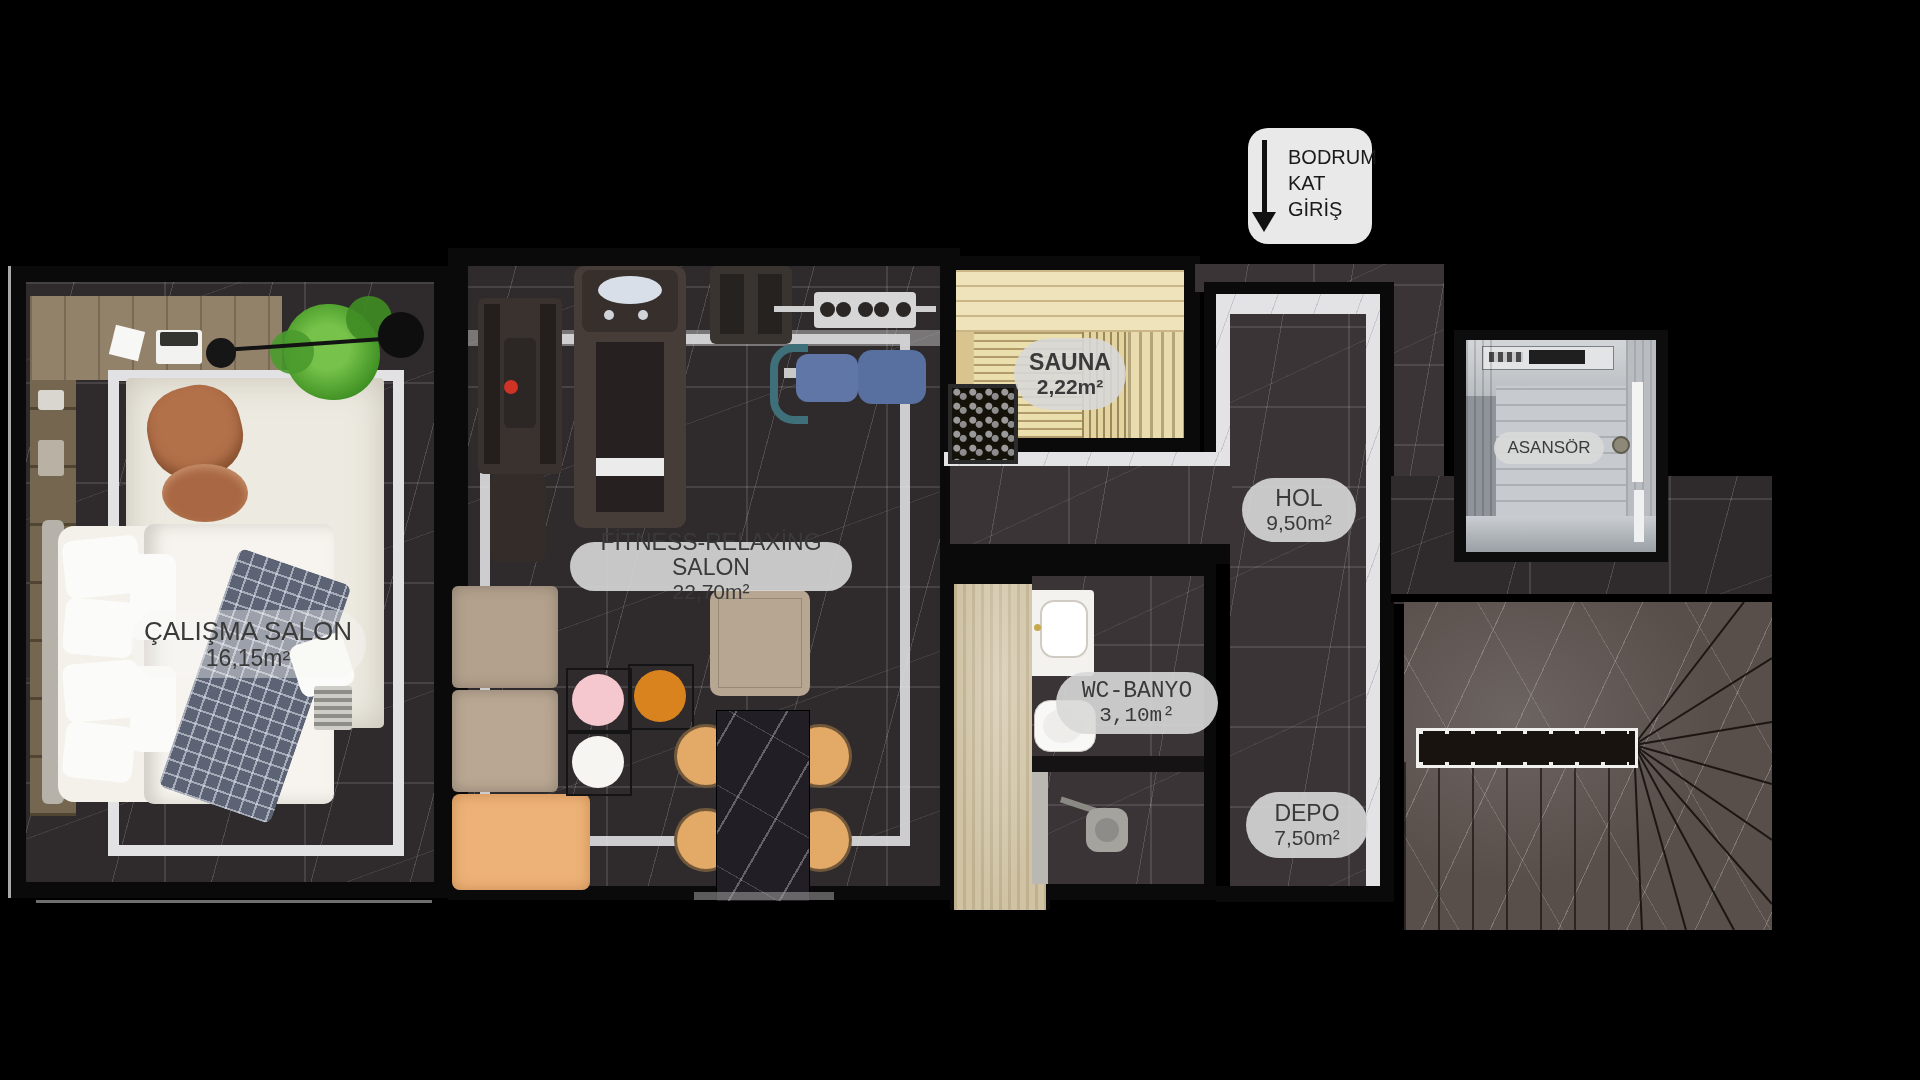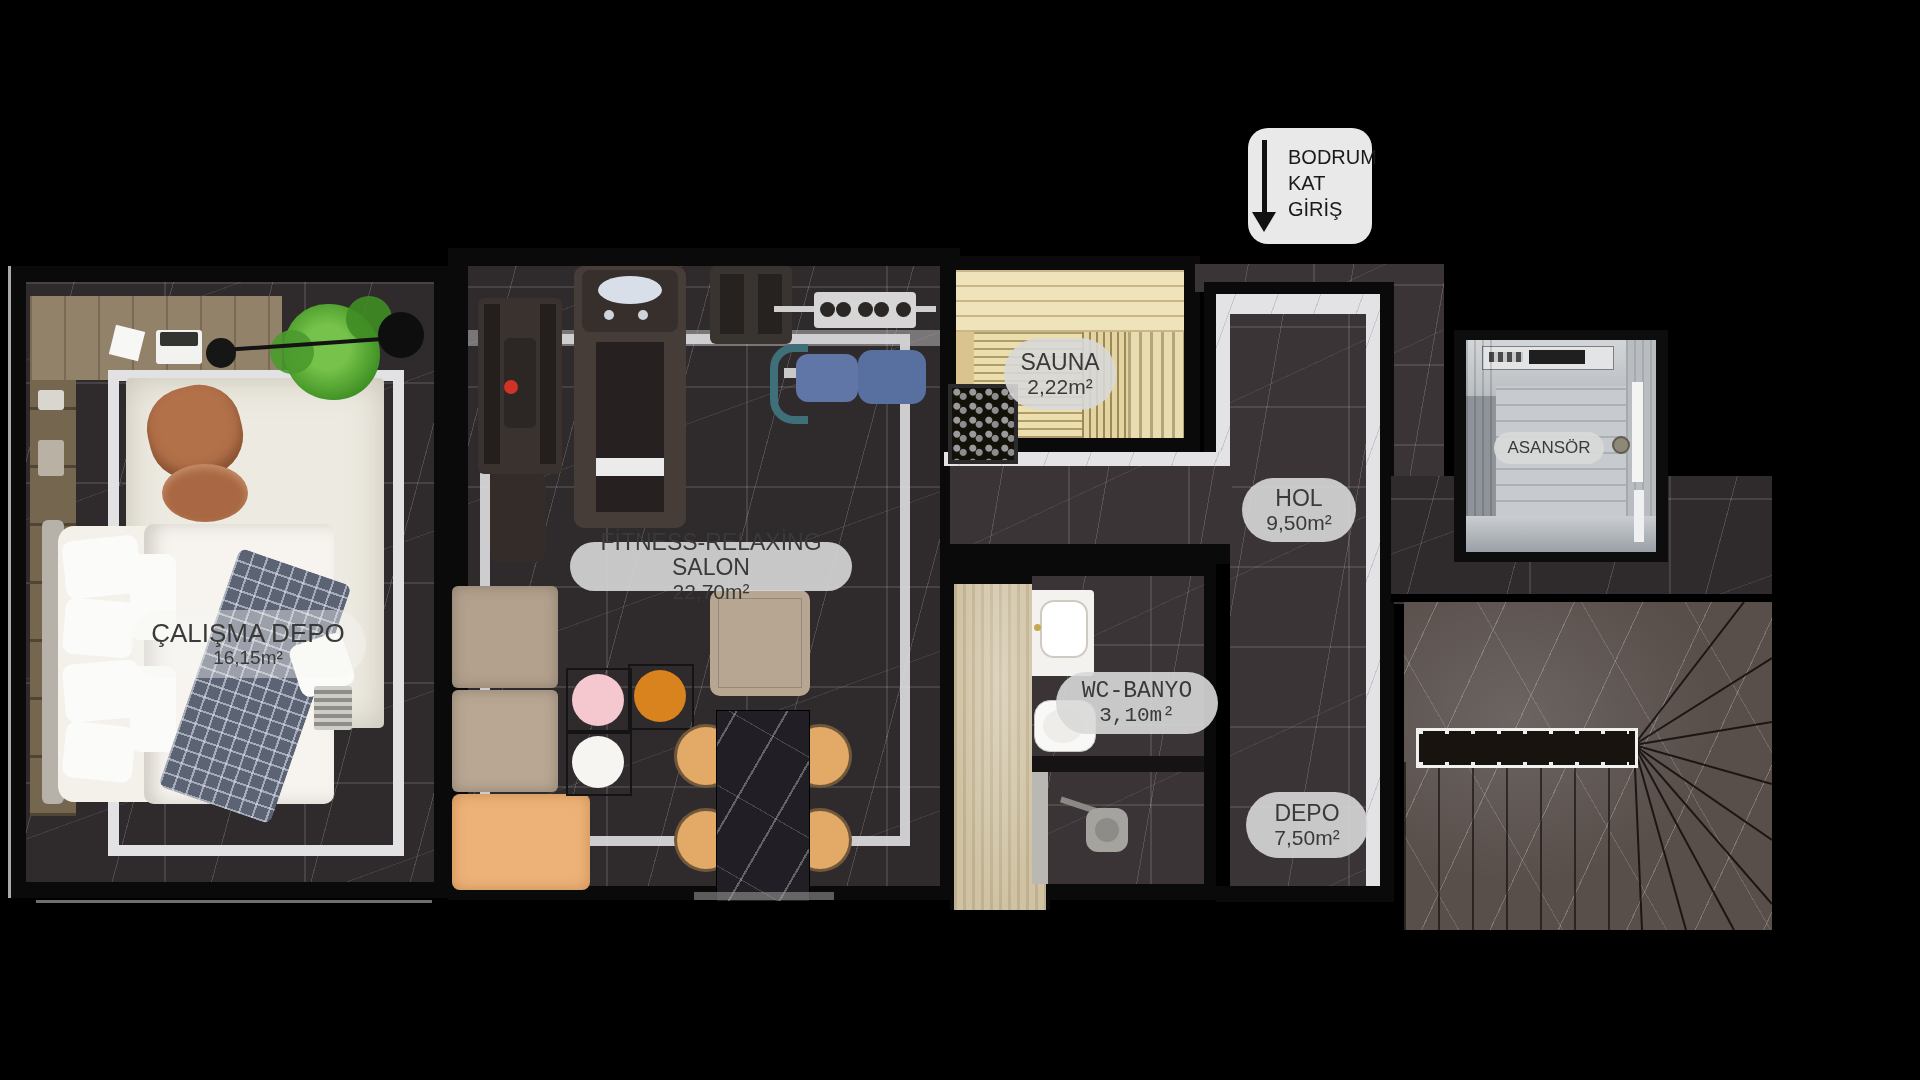--- a/index.html
+++ b/index.html
@@ -33,21 +33,21 @@
     repeating-linear-gradient(0deg,rgba(36,27,16,.45) 0 3px,transparent 3px 58px);}
   .rug{background:#edeae1;box-shadow:inset 0 0 34px rgba(178,172,156,.65);border-radius:5px;}
   .white-item{background:#fbfbf9;border-radius:10px;}
   
   .pill{display:flex;flex-direction:column;align-items:center;justify-content:center;
         background:rgba(216,216,216,.9);border-radius:999px;color:#3a3a3a;line-height:1.1;text-align:center;}
   .pill .nm{font-size:23px;}
   .pill .ar{font-size:21px;}
   .pill-faint{background:rgba(246,246,244,.42);}
   .pill-faint .nm{font-size:26px;}
-  .pill-faint .ar{font-size:19px;}
+  .pill-faint .ar{font-size:23px;}
   
   .slat-top{background-color:#eee3bb;background-image:repeating-linear-gradient(0deg,rgba(150,115,58,.4) 0 2px,transparent 2px 15px);}
   .slat-h{background-color:#ecdfae;background-image:repeating-linear-gradient(0deg,rgba(118,88,40,.5) 0 2px,transparent 2px 8px);}
   .slat-v1{background-color:#e4d5a0;background-image:repeating-linear-gradient(90deg,rgba(84,62,28,.5) 0 2px,transparent 2px 7px);}
   .slat-v2{background-color:#e9dcae;background-image:repeating-linear-gradient(90deg,rgba(84,62,28,.35) 0 3px,transparent 3px 11px);}
   .plaid{background-color:#5c6375;background-image:
     repeating-linear-gradient(0deg,rgba(226,230,239,.55) 0 2px,transparent 2px 14px),
     repeating-linear-gradient(90deg,rgba(226,230,239,.55) 0 2px,transparent 2px 14px);border-radius:8px;}
   .circle{border-radius:50%;}
 </style>
@@ -119,21 +119,21 @@
     <div class="abs white-item" style="left:104px;top:272px;width:46px;height:86px;"></div>
     <div class="abs white-item" style="left:104px;top:384px;width:46px;height:86px;"></div>
     <div class="abs plaid" style="left:170px;top:278px;width:118px;height:252px;transform:rotate(19deg);"></div>
     <div class="abs white-item" style="left:268px;top:356px;width:56px;height:54px;transform:rotate(-18deg);"></div>
     <div class="abs" style="left:288px;top:404px;width:38px;height:44px;background:repeating-linear-gradient(0deg,#cfcdc8 0 4px,#8f8d88 4px 8px);border-radius:3px;"></div>
 
     <div class="abs" style="left:122px;top:104px;width:94px;height:92px;background:#b3714a;border-radius:44%;transform:rotate(-14deg);box-shadow:inset 0 -8px 12px rgba(90,45,20,.5);"></div>
     <div class="abs" style="left:136px;top:182px;width:86px;height:58px;background:#a96843;border-radius:50%;box-shadow:inset 0 4px 8px rgba(255,220,190,.35);"></div>
 
     <div class="abs pill pill-faint" style="left:104px;top:328px;width:236px;height:68px;">
-      <span class="nm">ÇALIŞMA DEPO</span>
+      <span class="nm">ÇALIŞMA SALON</span>
       <span class="ar">16,15m²</span>
     </div>
   </div>
   <div class="abs" style="left:36px;top:900px;width:396px;height:3px;background:rgba(220,220,220,.5);"></div>
 
   <div class="abs m-dark" style="left:468px;top:266px;width:472px;height:620px;">
     <div class="abs" style="left:12px;top:68px;width:410px;height:492px;border:10px solid rgba(223,223,225,.9);"></div>
     <div class="abs" style="left:0;top:64px;width:472px;height:16px;background:rgba(210,210,210,.45);"></div>
 
     <div class="abs" style="left:10px;top:32px;width:84px;height:176px;background:#39322e;border-radius:6px;">
@@ -207,21 +207,21 @@
   <div class="abs trav" style="left:950px;top:584px;width:92px;height:326px;border-left:4px solid #0b0a0a;border-right:4px solid #0b0a0a;"></div>
 
   <div class="abs" style="left:956px;top:270px;width:228px;height:168px;overflow:visible;">
     <div class="abs slat-top" style="left:0;top:0;width:228px;height:62px;"></div>
     <div class="abs" style="left:0;top:62px;width:18px;height:106px;background:#d9c48f;"></div>
     <div class="abs slat-h" style="left:18px;top:62px;width:108px;height:106px;"></div>
     <div class="abs slat-v1" style="left:126px;top:62px;width:46px;height:106px;"></div>
     <div class="abs slat-v2" style="left:172px;top:62px;width:56px;height:106px;"></div>
     <div class="abs" style="left:-8px;top:114px;width:62px;height:72px;background-color:#141109;border:4px solid #2b2b2b;
          background-image:radial-gradient(circle at 30% 30%,#9a9a9a 3px,transparent 4px),radial-gradient(circle at 70% 60%,#8c8c8c 3px,transparent 4px);background-size:16px 14px;"></div>
-    <div class="abs pill" style="left:48px;top:68px;width:112px;height:72px;">
+    <div class="abs pill" style="left:58px;top:68px;width:112px;height:72px;font-weight:bold;">
       <span class="nm">SAUNA</span>
       <span class="ar">2,22m²</span>
     </div>
   </div>
 
   <div class="abs m-brown" style="left:1032px;top:576px;width:172px;height:308px;overflow:visible;font-family:Liberation Mono, monospace;">
     <div class="abs" style="left:0;top:14px;width:62px;height:86px;background:#f3f2ef;border-radius:0 4px 4px 0;">
       <div class="abs" style="left:8px;top:10px;width:44px;height:54px;background:#ffffff;border:2px solid #cfcac2;border-radius:14px;"></div>
       <div class="abs circle" style="left:2px;top:34px;width:7px;height:7px;background:#c9a84c;"></div>
     </div>

